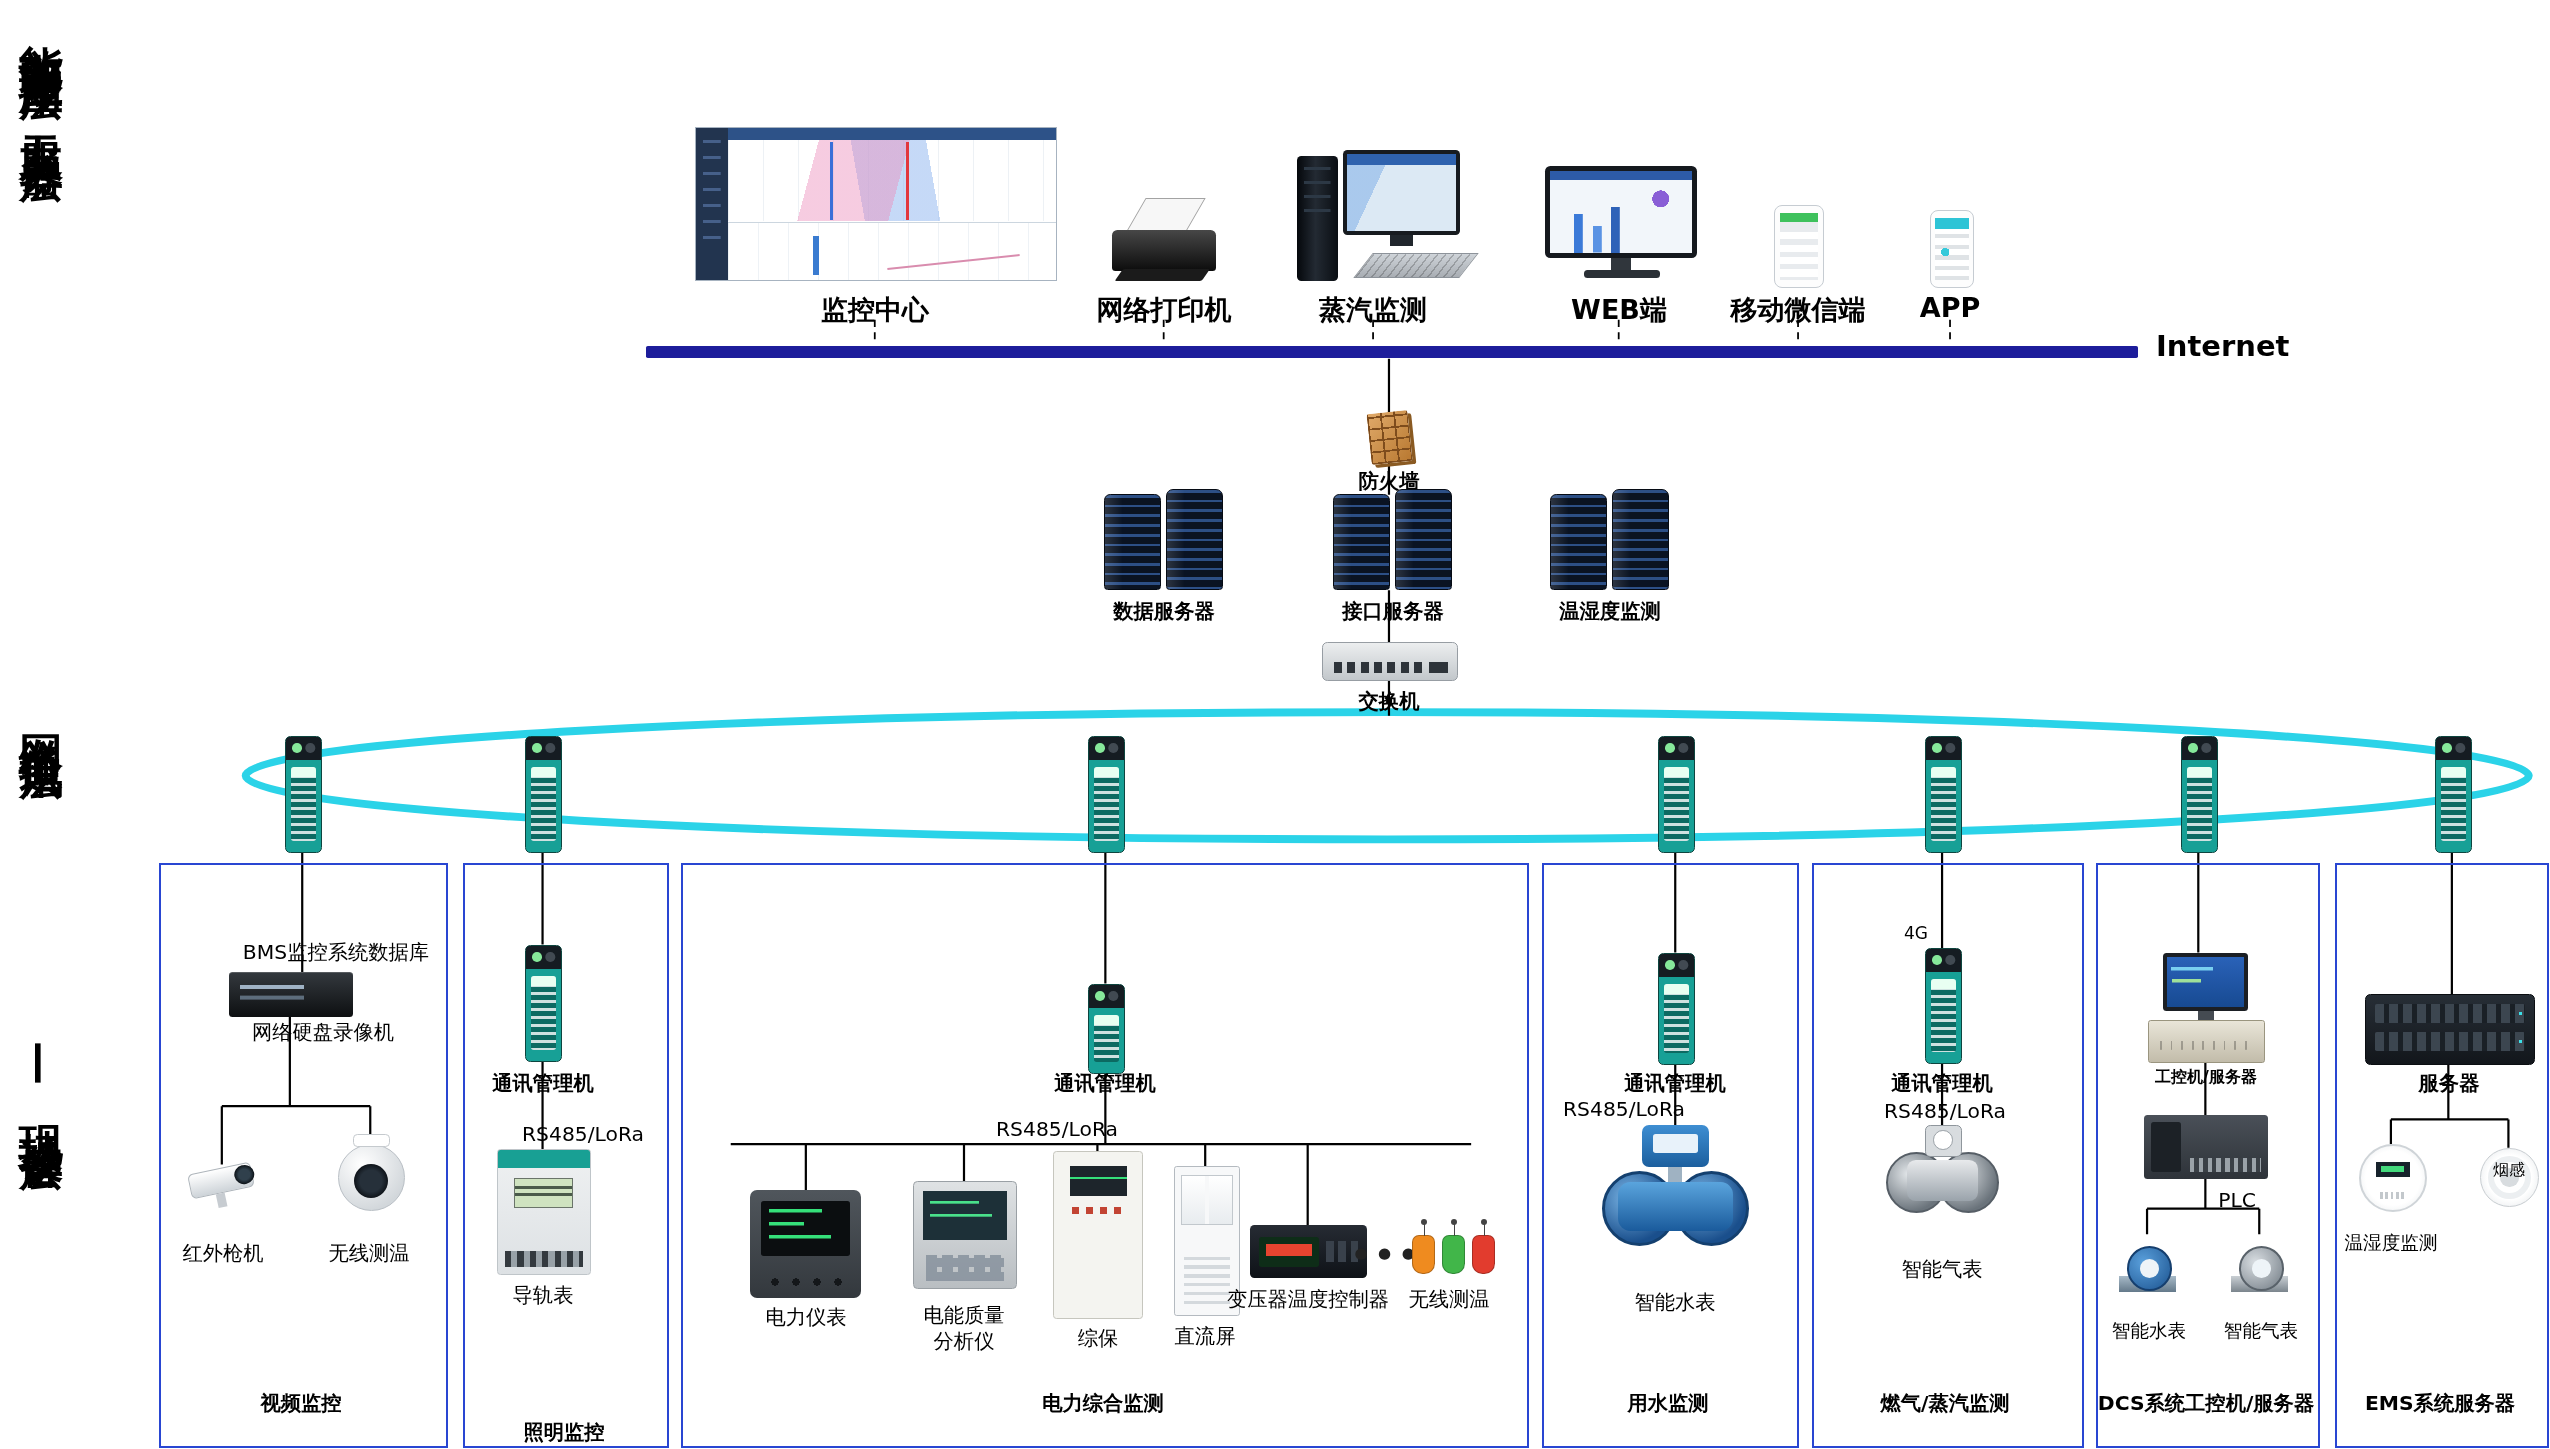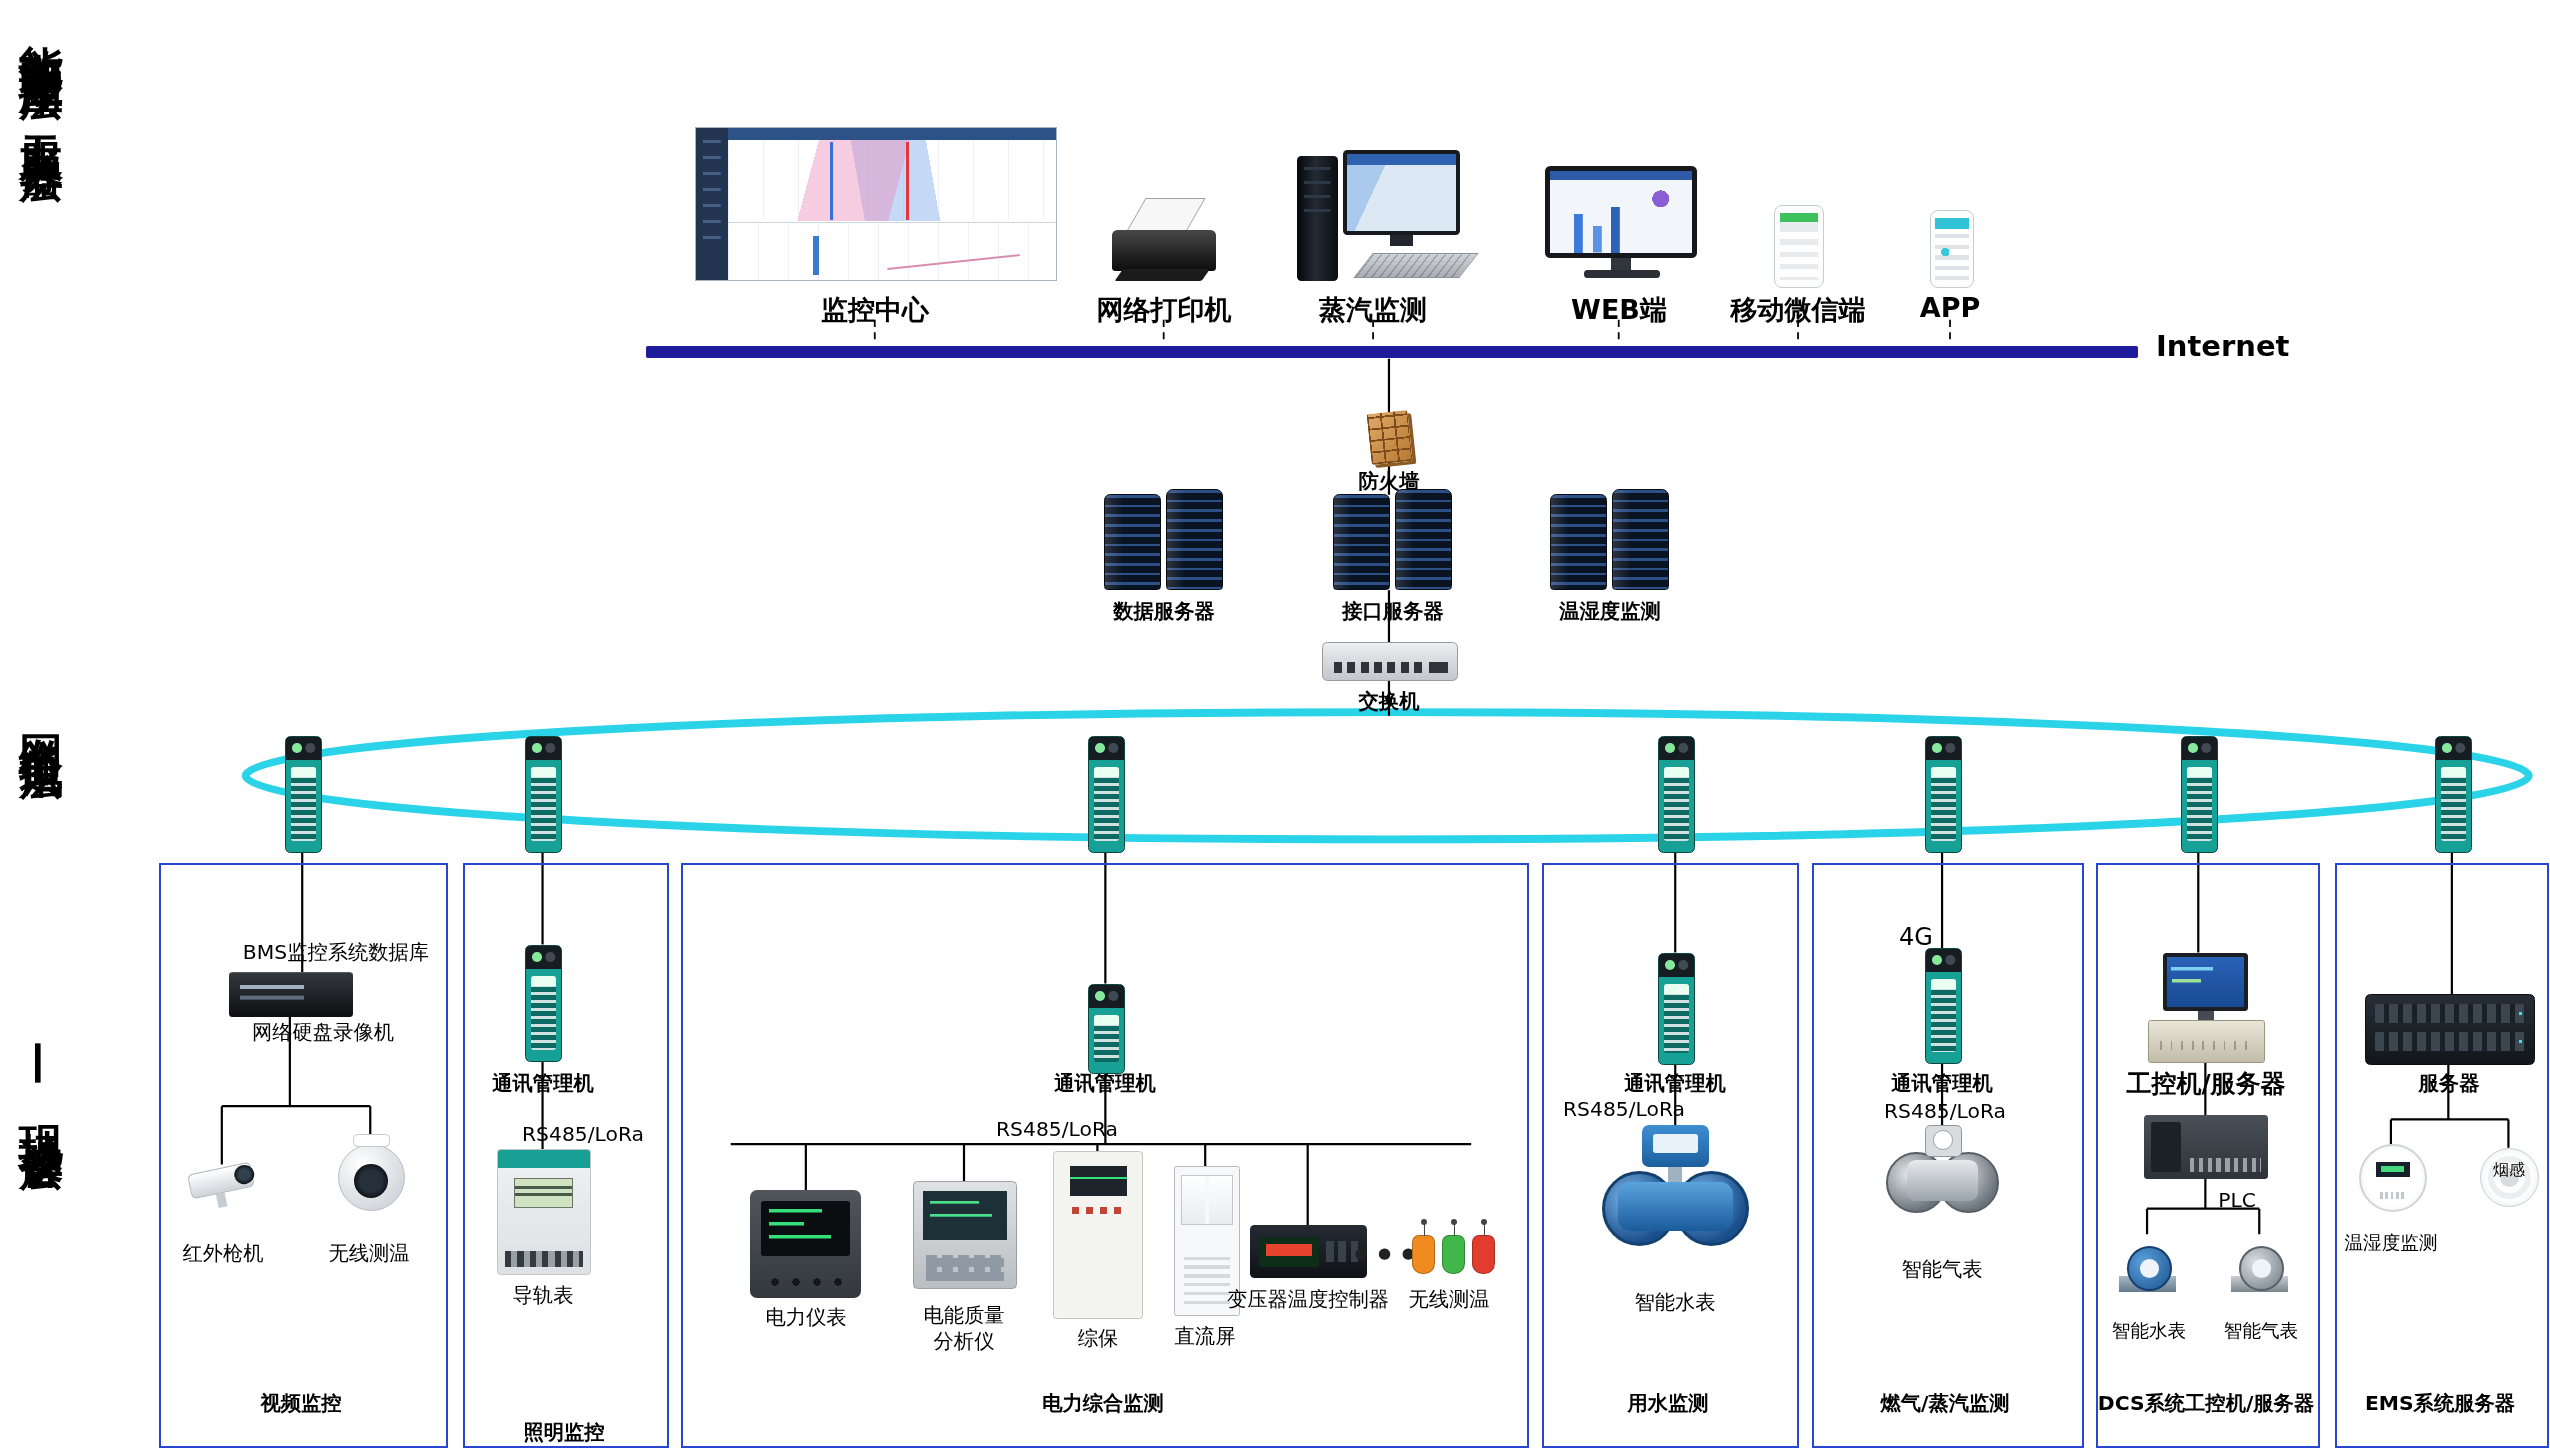--- a/index.html
+++ b/index.html
@@ -396,35 +396,35 @@
   <div class="lbl" style="left:1624px;top:1097px">RS485/LoRa</div>
   <div class="wflow">
     <div class="wf-head"></div>
     <div class="wf-neck"></div>
     <div class="wf-f l"></div>
     <div class="wf-f r"></div>
     <div class="wf-body"></div>
   </div>
   <div class="lbl" style="left:1675px;top:1288px">智能水表</div>
 
-  <div class="lbl" style="left:1916px;top:923px;font-size:24px">4G</div>
+  <div class="lbl" style="left:1916px;top:923px;font-size:17px">4G</div>
   <div class="gw" style="left:1925px;top:948px;height:114px"></div>
   <div class="lbl b" style="left:1942px;top:1069px">通讯管理机</div>
   <div class="lbl" style="left:1945px;top:1099px">RS485/LoRa</div>
   <div class="gflow">
     <div class="gf-f l"></div>
     <div class="gf-f r"></div>
     <div class="gf-body"></div>
     <div class="gf-gauge"></div>
   </div>
   <div class="lbl" style="left:1942px;top:1255px">智能气表</div>
 
   <div class="ipcmon"></div>
   <div class="ipcbox"></div>
-  <div class="lbl b" style="left:2206px;top:1067px;font-size:25px">工控机/服务器</div>
+  <div class="lbl b" style="left:2206px;top:1067px;font-size:16px">工控机/服务器</div>
   <div class="plc"></div>
   <div class="lbl" style="left:2237px;top:1188px">PLC</div>
   <div class="wmini"></div>
   <div class="gmini"></div>
   <div class="lbl" style="left:2149px;top:1318px;font-size:18.6px">智能水表</div>
   <div class="lbl" style="left:2261px;top:1318px;font-size:18.6px">智能气表</div>
 
   <div class="rack"></div>
   <div class="lbl b" style="left:2449px;top:1069px">服务器</div>
   <div class="thg"></div>

